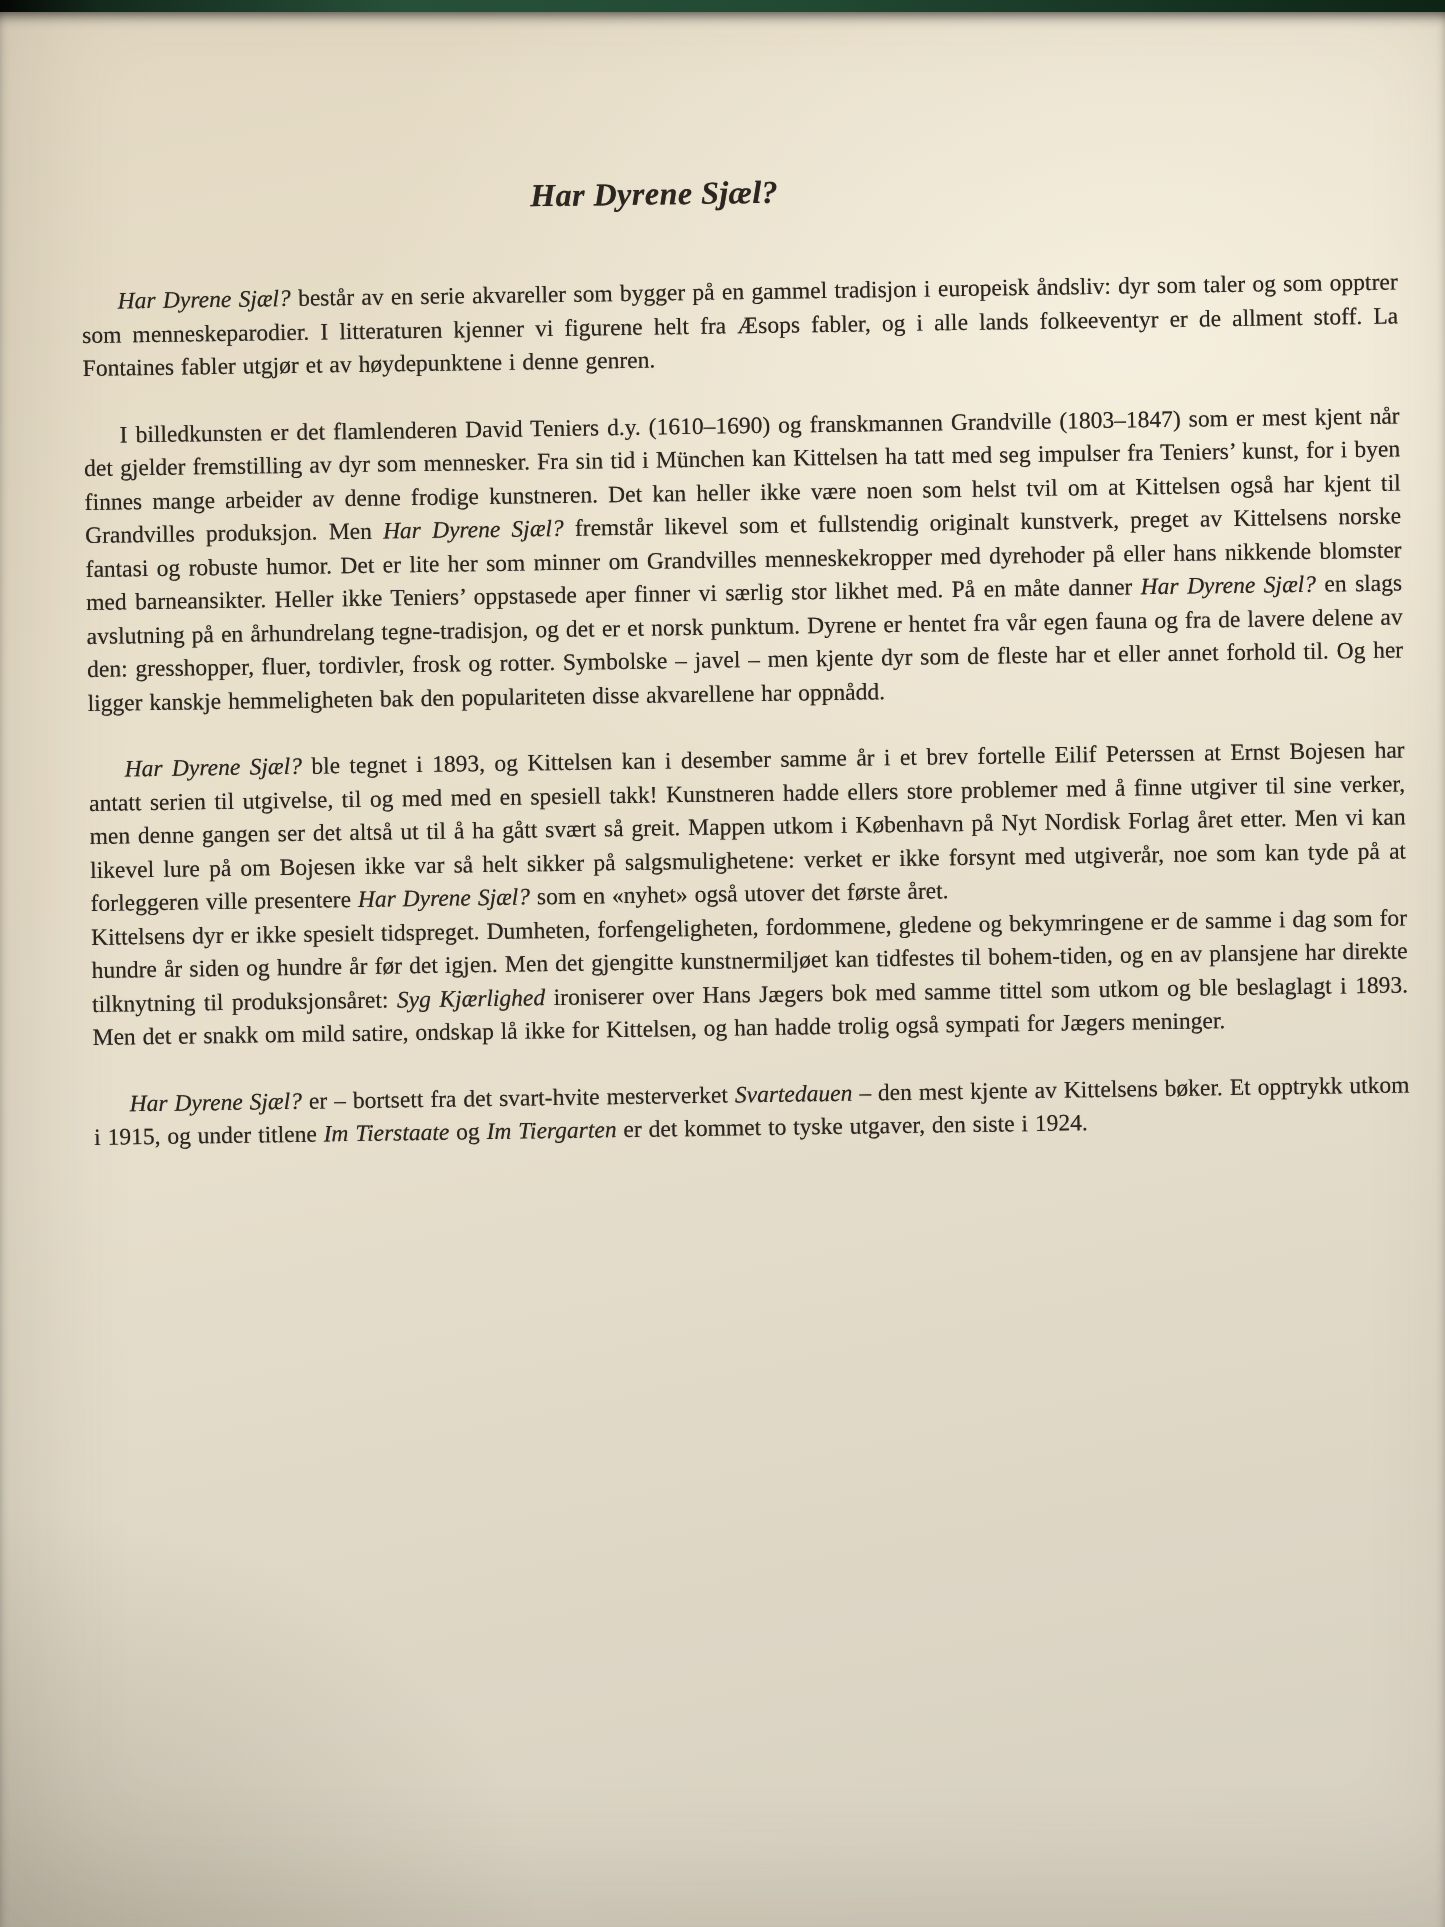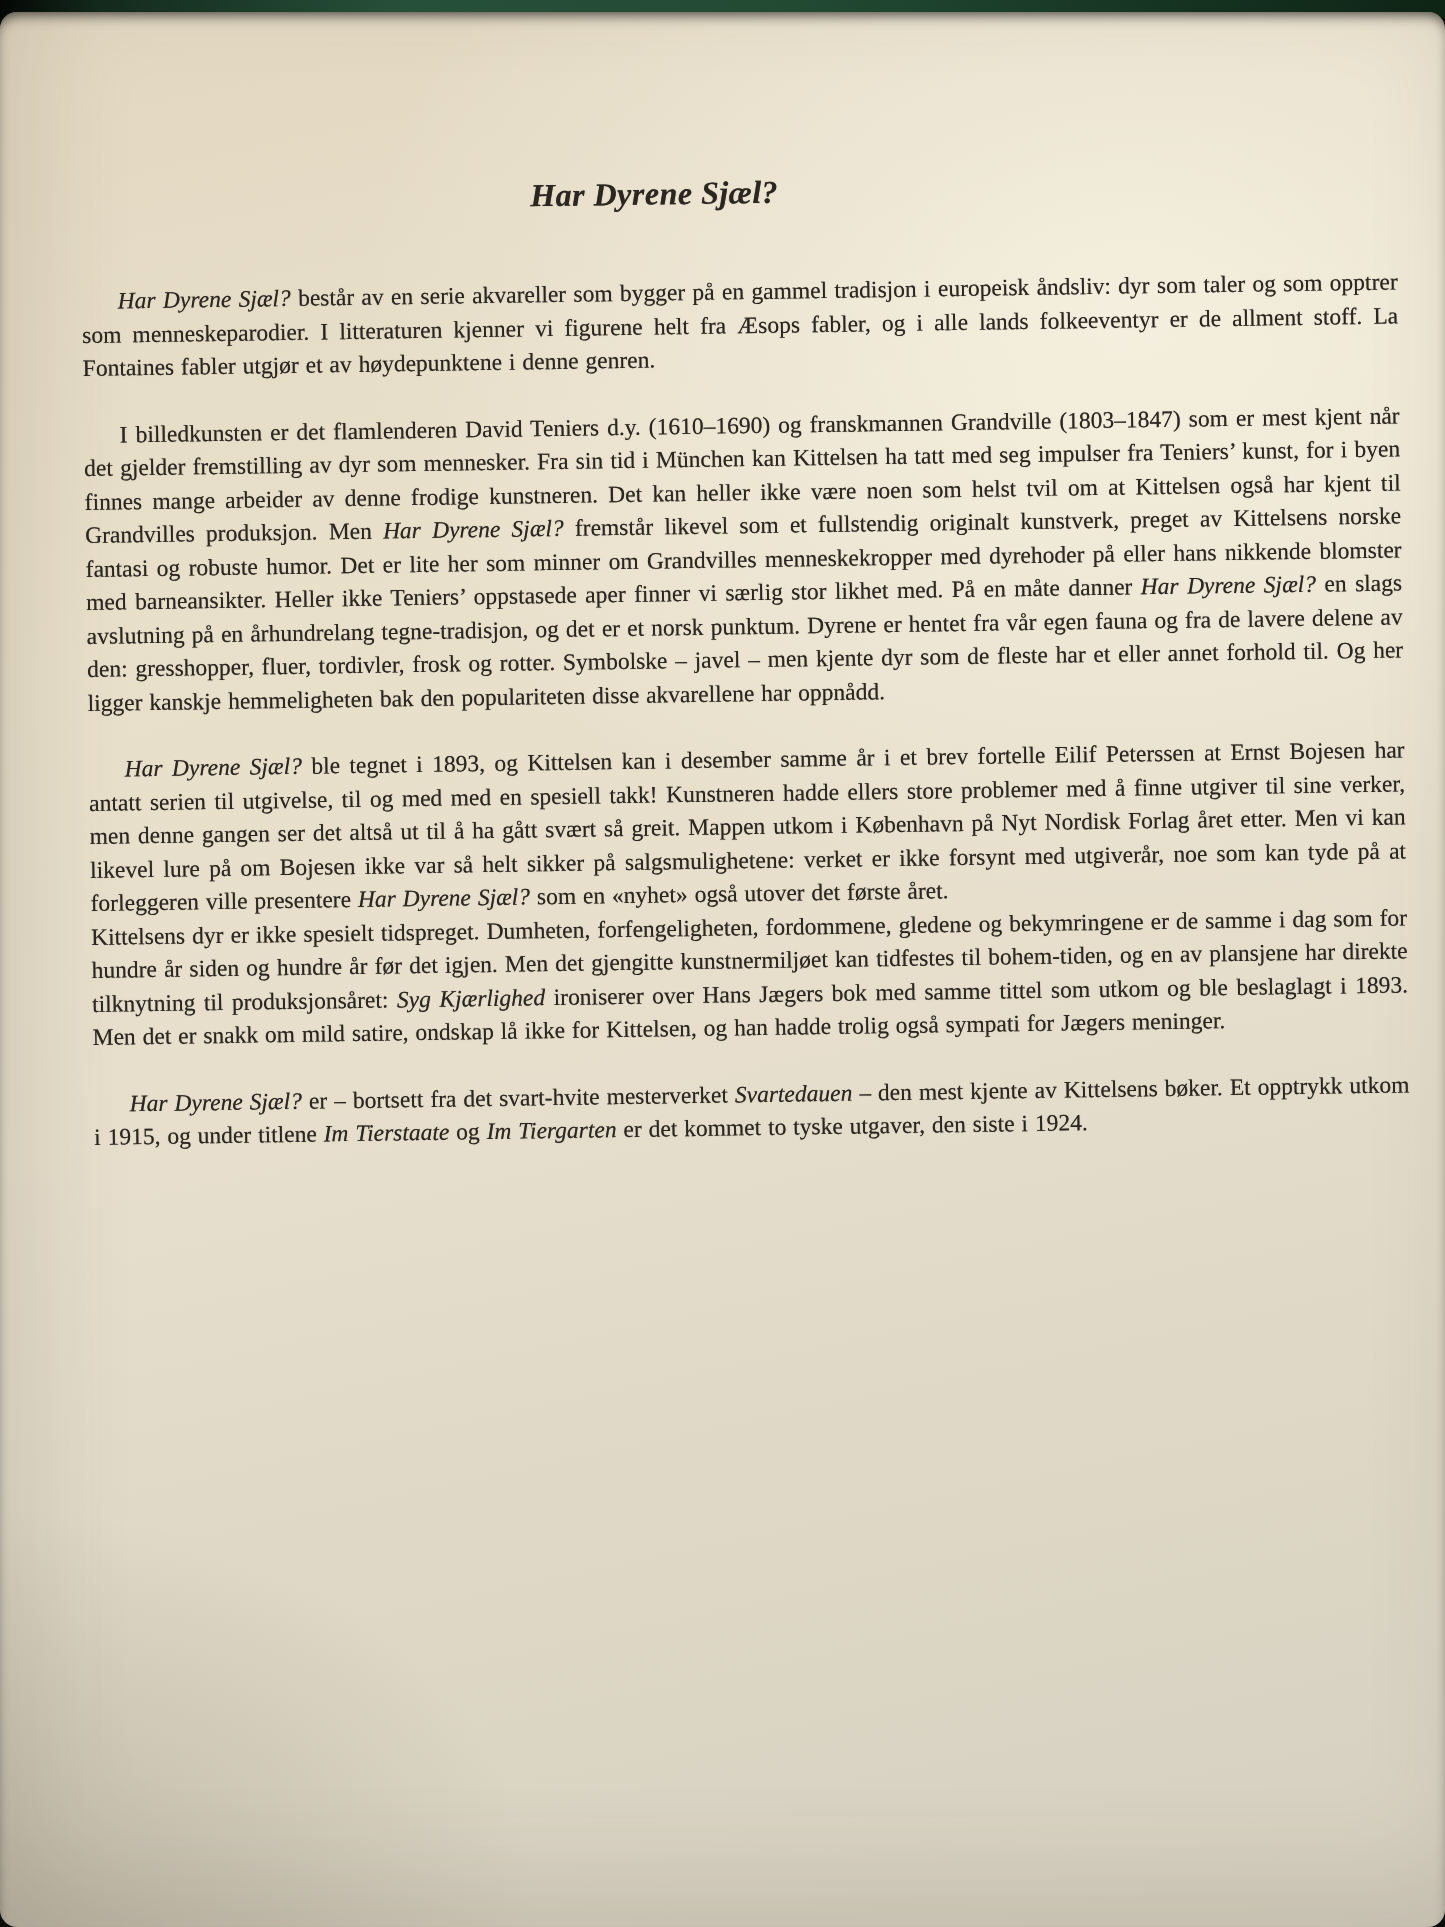--- a/index.html
+++ b/index.html
@@ -23,21 +23,20 @@
     position: absolute; top: 12px; left: 0; right: 0; bottom: 0;
     background:
       radial-gradient(ellipse 1250px 950px at 78% 16%,
         rgba(255,252,240,0.55), rgba(255,252,240,0) 62%),
       radial-gradient(ellipse 900px 700px at 0% 100%,
         rgba(90,80,62,0.22), rgba(90,80,62,0) 60%),
       linear-gradient(168deg,
         #e2d8c2 0%, #e9e0cb 30%, #e7dfcc 52%, #ded7c6 76%, #d6d0c1 100%);
     box-shadow: inset 0 8px 14px -6px rgba(0,0,0,0.75),
                 inset 28px -40px 110px rgba(70,60,42,0.14);
-    border-radius: 17px;
   }
 
   
   .content {
     position: absolute;
     left: 80px; top: 172px; width: 1316px;
     transform: rotate(-0.85deg);
     transform-origin: left top;
     color: var(--ink, #2b2620);
     text-shadow: 0 0 0.7px rgba(43,38,32,0.65);

